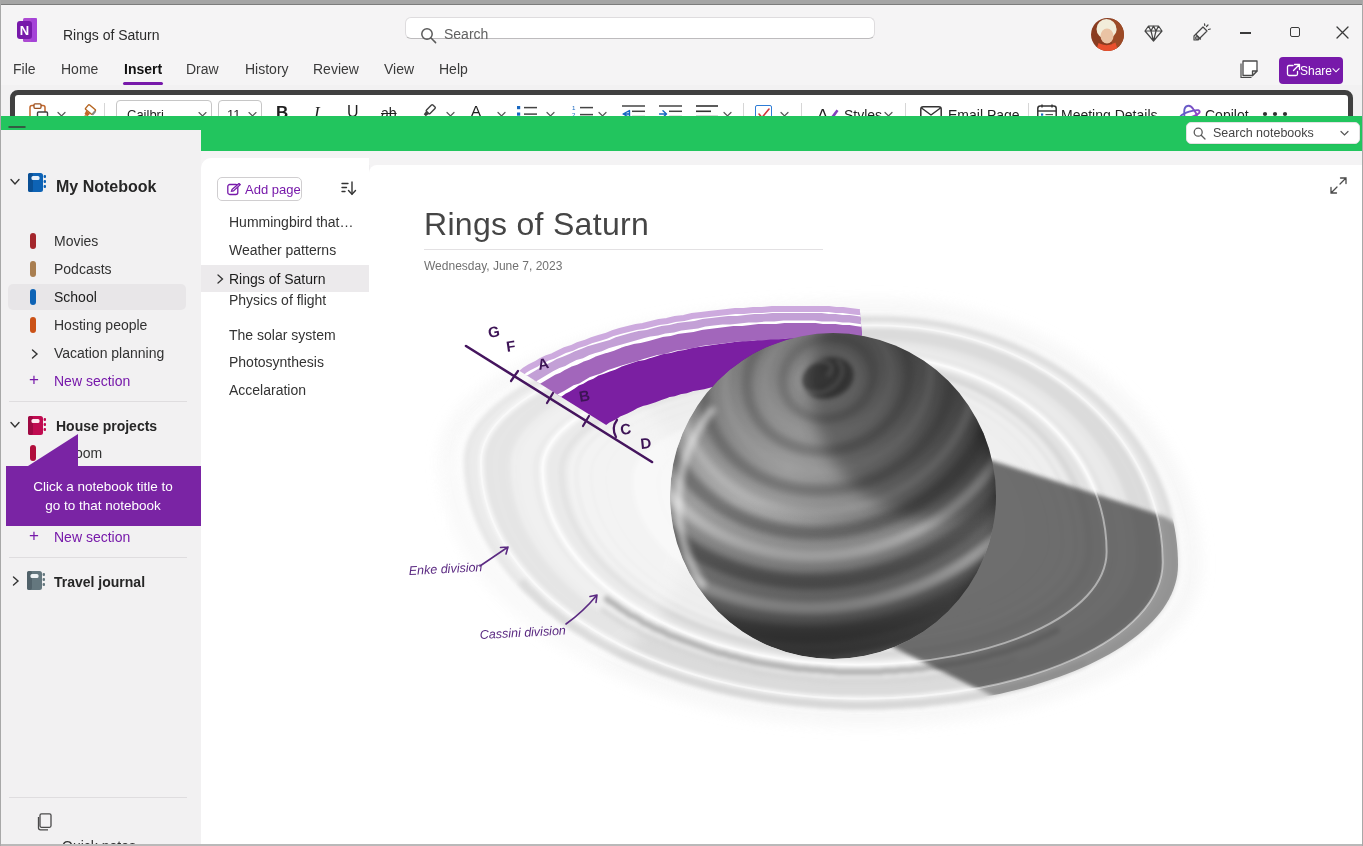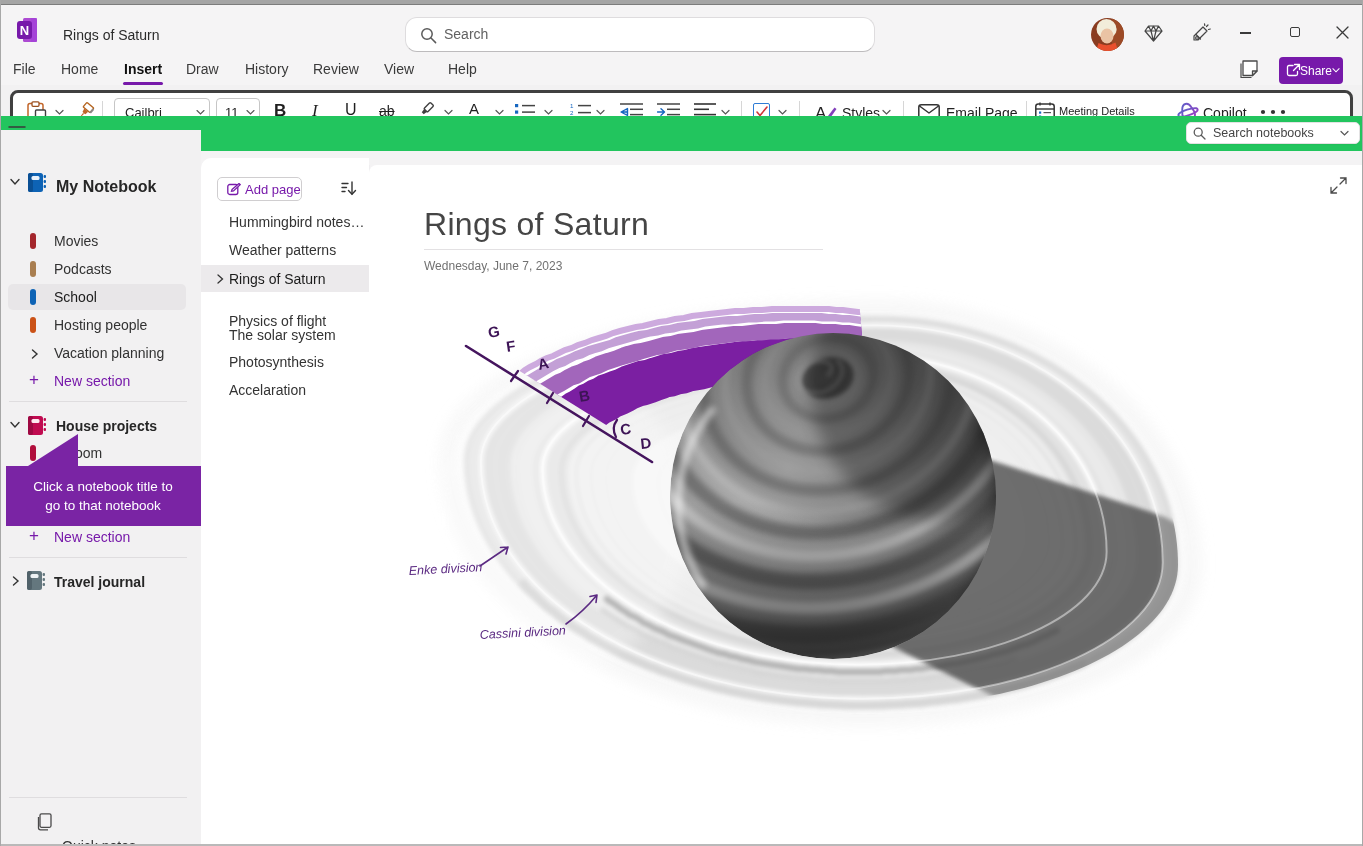--- a/index.html
+++ b/index.html
@@ -5,28 +5,28 @@
   * { margin:0; padding:0; box-sizing:border-box; }
   html,body { width:1363px; height:846px; overflow:hidden; }
   body { font-family:"Liberation Sans", sans-serif; background:#f4f3f4; position:relative; }
   .abs { position:absolute; }
   
   #topstrip { left:0; top:0; width:1363px; height:5px; background:#a5a5a5; border-bottom:1px solid #7c7c7c; }
   
   #titlebar { left:0; top:5px; width:1363px; height:51px; background:#f5f4f5; }
   .apptitle { left:63px; top:22px; font-size:14px; color:#2b2b2b; }
   
-  #searchbox { left:405px; top:12px; width:470px; height:35px; background:#fff; border:1px solid #dedcde; border-bottom-color:#bdbbbd; border-radius:12px; }
+  #searchbox { left:405px; top:12px; width:470px; height:22px; background:#fff; border:1px solid #dedcde; border-bottom-color:#bdbbbd; border-radius:6px; }
   #searchbox span { position:absolute; left:38px; top:8px; font-size:14px; color:#616161; }
   
   #menubar { left:0; top:56px; width:1363px; height:29px; background:#f5f4f5; }
   .menuitem { position:absolute; top:5px; font-size:14px; color:#3a3a3a; }
   
   #toolbarwrap { left:0; top:85px; width:1363px; height:45px; background:#f2f1f2; }
-  #toolbar { position:absolute; left:10px; top:5px; width:1343px; height:38px; background:#ffffff; border:3px solid #404040; border-radius:8px; box-shadow:0 1px 2px rgba(0,0,0,.06); }
+  #toolbar { position:absolute; left:10px; top:5px; width:1343px; height:38px; background:#ffffff; border:5px solid #404040; border-radius:8px; box-shadow:0 1px 2px rgba(0,0,0,.06); }
   .tdiv { position:absolute; top:8px; width:1px; height:22px; background:#d6d6d6; }
   
   #row3 { left:0; top:116px; width:1363px; height:35px; background:#22c55e; }
   
   #sidebar { left:0; top:130px; width:201px; height:716px; background:#f2f1f2; }
   .sbitem { position:absolute; left:0; width:201px; height:28px; font-size:14px; color:#323232; }
   .sbitem .txt { position:absolute; left:54px; top:6px; }
   .sbbar { position:absolute; left:30px; top:6px; width:6px; height:16px; border-radius:3px; }
   .sbdiv { position:absolute; left:9px; width:178px; height:1px; background:#dfdddf; }
   .newsec { color:#7719aa; }
@@ -96,21 +96,21 @@
     </svg>
 </div>
 <div class="abs" id="menubar">
   <span class="menuitem" style="left:13px;">File</span>
   <span class="menuitem" style="left:61px;">Home</span>
   <span class="menuitem" style="left:124px;color:#111;font-weight:700;">Insert</span>
   <span class="menuitem" style="left:186px;">Draw</span>
   <span class="menuitem" style="left:245px;">History</span>
   <span class="menuitem" style="left:313px;">Review</span>
   <span class="menuitem" style="left:384px;">View</span>
-  <span class="menuitem" style="left:448px;">Help</span>
+  <span class="menuitem" style="left:439px;">Help</span>
   <div style="position:absolute;left:123px;top:26px;width:40px;height:3px;border-radius:2px;background:#7719aa;"></div>
 
   <svg style="position:absolute;left:1238px;top:2px;" width="22" height="22" viewBox="0 0 22 22">
     <g fill="#fff" stroke="#4a4a4a" stroke-width="1.3" stroke-linejoin="round">
       <path d="M5 3 H19 V13 L14.5 17.5 H5 Z"></path>
       <path d="M19 13 L14.5 13 L14.5 17.5 Z" fill="#eaeaea"></path>
       <path d="M3 5.5 V19.5 H13.5" fill="none" stroke-width="1.2"></path>
     </g>
   </svg>
 
@@ -282,21 +282,21 @@
         <line x1="15" y1="0.5" x2="15" y2="3.5" stroke="#333" stroke-width="1.4"></line>
     <g fill="#1767c0">
           <rect x="4" y="9.5" width="2.2" height="2.2"></rect>
           <rect x="4" y="13.5" width="2.2" height="2.2"></rect>
         </g>
     <g stroke="#555" stroke-width="1.2">
           <line x1="8.5" y1="10.6" x2="16" y2="10.6"></line>
           <line x1="8.5" y1="14.6" x2="16" y2="14.6"></line>
         </g>
   </svg>
-  <span class="abs" style="left:1046px;top:12px;font-size:11px;color:#222;">Meeting Details</span>
+  <span class="abs" style="left:1046px;top:12px;font-size:14px;color:#222;">Meeting Details</span>
 
   <svg class="abs" style="left:1164px;top:9px;" width="22" height="21" viewBox="0 0 22 21">
     <defs>
           <linearGradient id="cpg" x1="0" y1="0" x2="1" y2="1">
             <stop offset="0" stop-color="#5a62c8"></stop>
             <stop offset="1" stop-color="#9a3fc4"></stop>
           </linearGradient>
         </defs>
     <g fill="none" stroke="url(#cpg)" stroke-width="1.9" stroke-linejoin="round" stroke-linecap="round">
       <path d="M6.2 6.5 Q7.5 1.6 11 1.6 Q14.5 1.6 15.8 6.5 L17 10.5 Q18 14.5 15.5 17 Q13.5 19 11 19 Q8.5 19 6.5 17 Q4 14.5 5 10.5 Z" transform="rotate(-18 11 10.3)"></path>
@@ -448,33 +448,33 @@
   <svg class="abs" style="left:140px;top:23px;" width="16" height="15" viewBox="0 0 16 15">
       <g stroke="#333" stroke-width="1.4" stroke-linecap="round">
         <line x1="11" y1="1" x2="11" y2="13"></line>
         <path d="M7.5 9.5 L11 13.2 L14.5 9.5" fill="none"></path>
         <line x1="1" y1="2.5" x2="7" y2="2.5"></line>
         <line x1="1" y1="6.5" x2="5.5" y2="6.5"></line>
         <line x1="1" y1="10.5" x2="4" y2="10.5"></line>
       </g>
     </svg>
   <div class="pgitem" style="top:50px;">
-      <span class="txt">Hummingbird notes…</span>
+      <span class="txt">Hummingbird that…</span>
     </div>
   <div class="pgitem" style="top:78px;">
       <span class="txt">Weather patterns</span>
     </div>
   <div class="abs" style="left:0px;top:107px;width:168px;height:27px;background:#eceaec;"></div>
   <div class="pgitem" style="top:107px;">
     <svg class="abs" style="left:16px;top:9px;" width="7" height="10" viewBox="0 0 7 10">
         <path d="M1 1 L5.5 5 L1 9" fill="none" stroke="#333" stroke-width="1.3" stroke-linecap="round"></path>
       </svg>
     <span class="txt" style="font-weight:400;color:#1b1b1b;">Rings of Saturn</span>
     </div>
-  <div class="pgitem" style="top:149px;">
+  <div class="pgitem" style="top:128px;">
       <span class="txt">Physics of flight</span>
     </div>
   <div class="pgitem" style="top:163px;">
       <span class="txt">The solar system</span>
     </div>
   <div class="pgitem" style="top:190px;">
       <span class="txt">Photosynthesis</span>
     </div>
   <div class="pgitem" style="top:218px;">
       <span class="txt">Accelaration</span>

